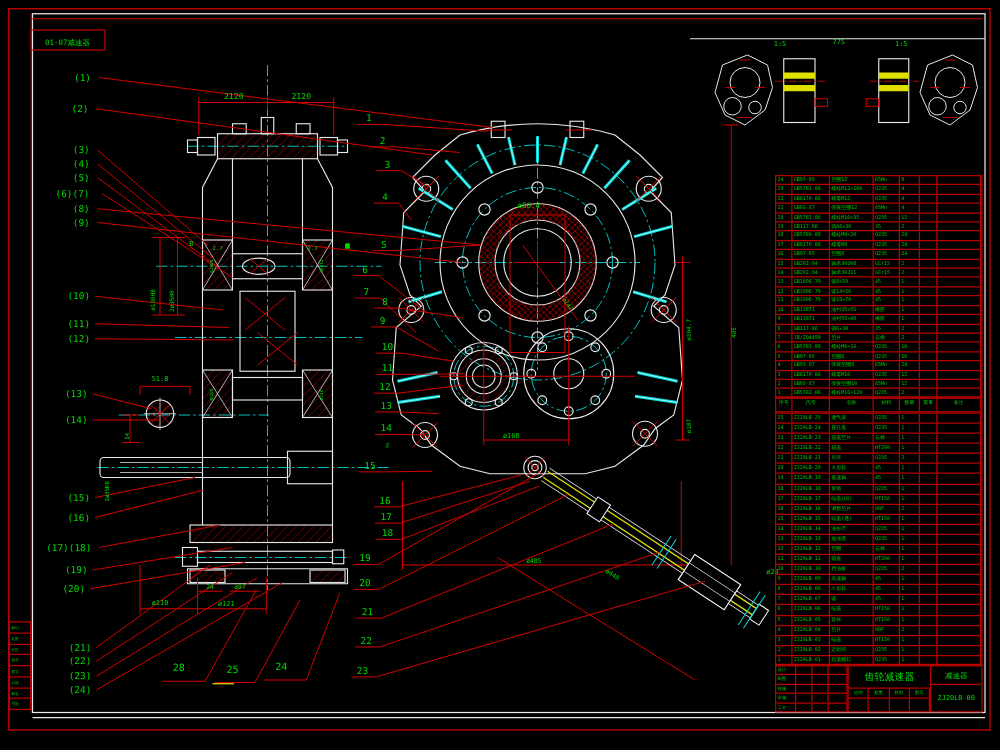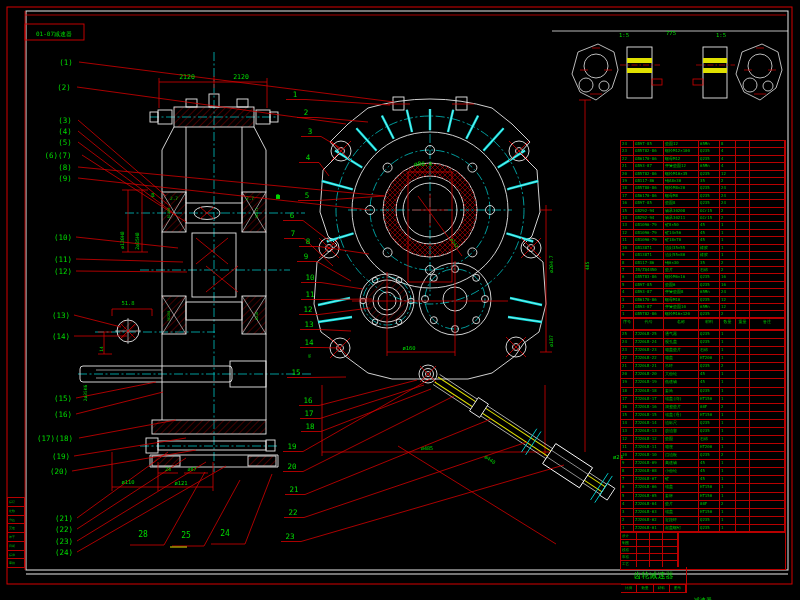--- a/index.html
+++ b/index.html
@@ -1,20 +1,20 @@
 <!DOCTYPE html>
 <html><head>
 <meta charset="utf-8">
 <style>
   html,body{margin:0;padding:0;background:#000;}
   #stage{position:relative;width:800px;height:600px;background:#000;overflow:hidden;
          font-family:"DejaVu Sans Mono","Liberation Mono",monospace;}
   #cad{position:absolute;left:0;top:0;}
   svg text{font-family:"DejaVu Sans Mono","Liberation Mono",monospace;}
-  .tbl{position:absolute;box-sizing:border-box;border:1px solid #b80000;flex-direction:column;}
+  .tbl{position:absolute;box-sizing:border-box;border:1px solid #b80000;}
   .row{display:grid;grid-template-columns:13px 30px 35px 21px 16px 14px 1fr;
        box-sizing:border-box;border-bottom:1px solid #b80000;}
   .cell{box-sizing:border-box;border-right:1px solid #b80000;color:#00c800;font-size:4px;
         line-height:1.55;overflow:hidden;white-space:nowrap;padding-left:1px;}
   .hcell{text-align:center;padding-left:0;}
   #bom-upper{left:620px;top:140px;width:166px;height:178px;}
   #bom-upper .row{height:7.4167px;}
   #bom-header{left:620px;top:318px;width:166px;height:12px;}
   #bom-header .row{height:10px;border-bottom:none;}
   #bom-lower{left:620px;top:330px;width:166px;height:202px;}

